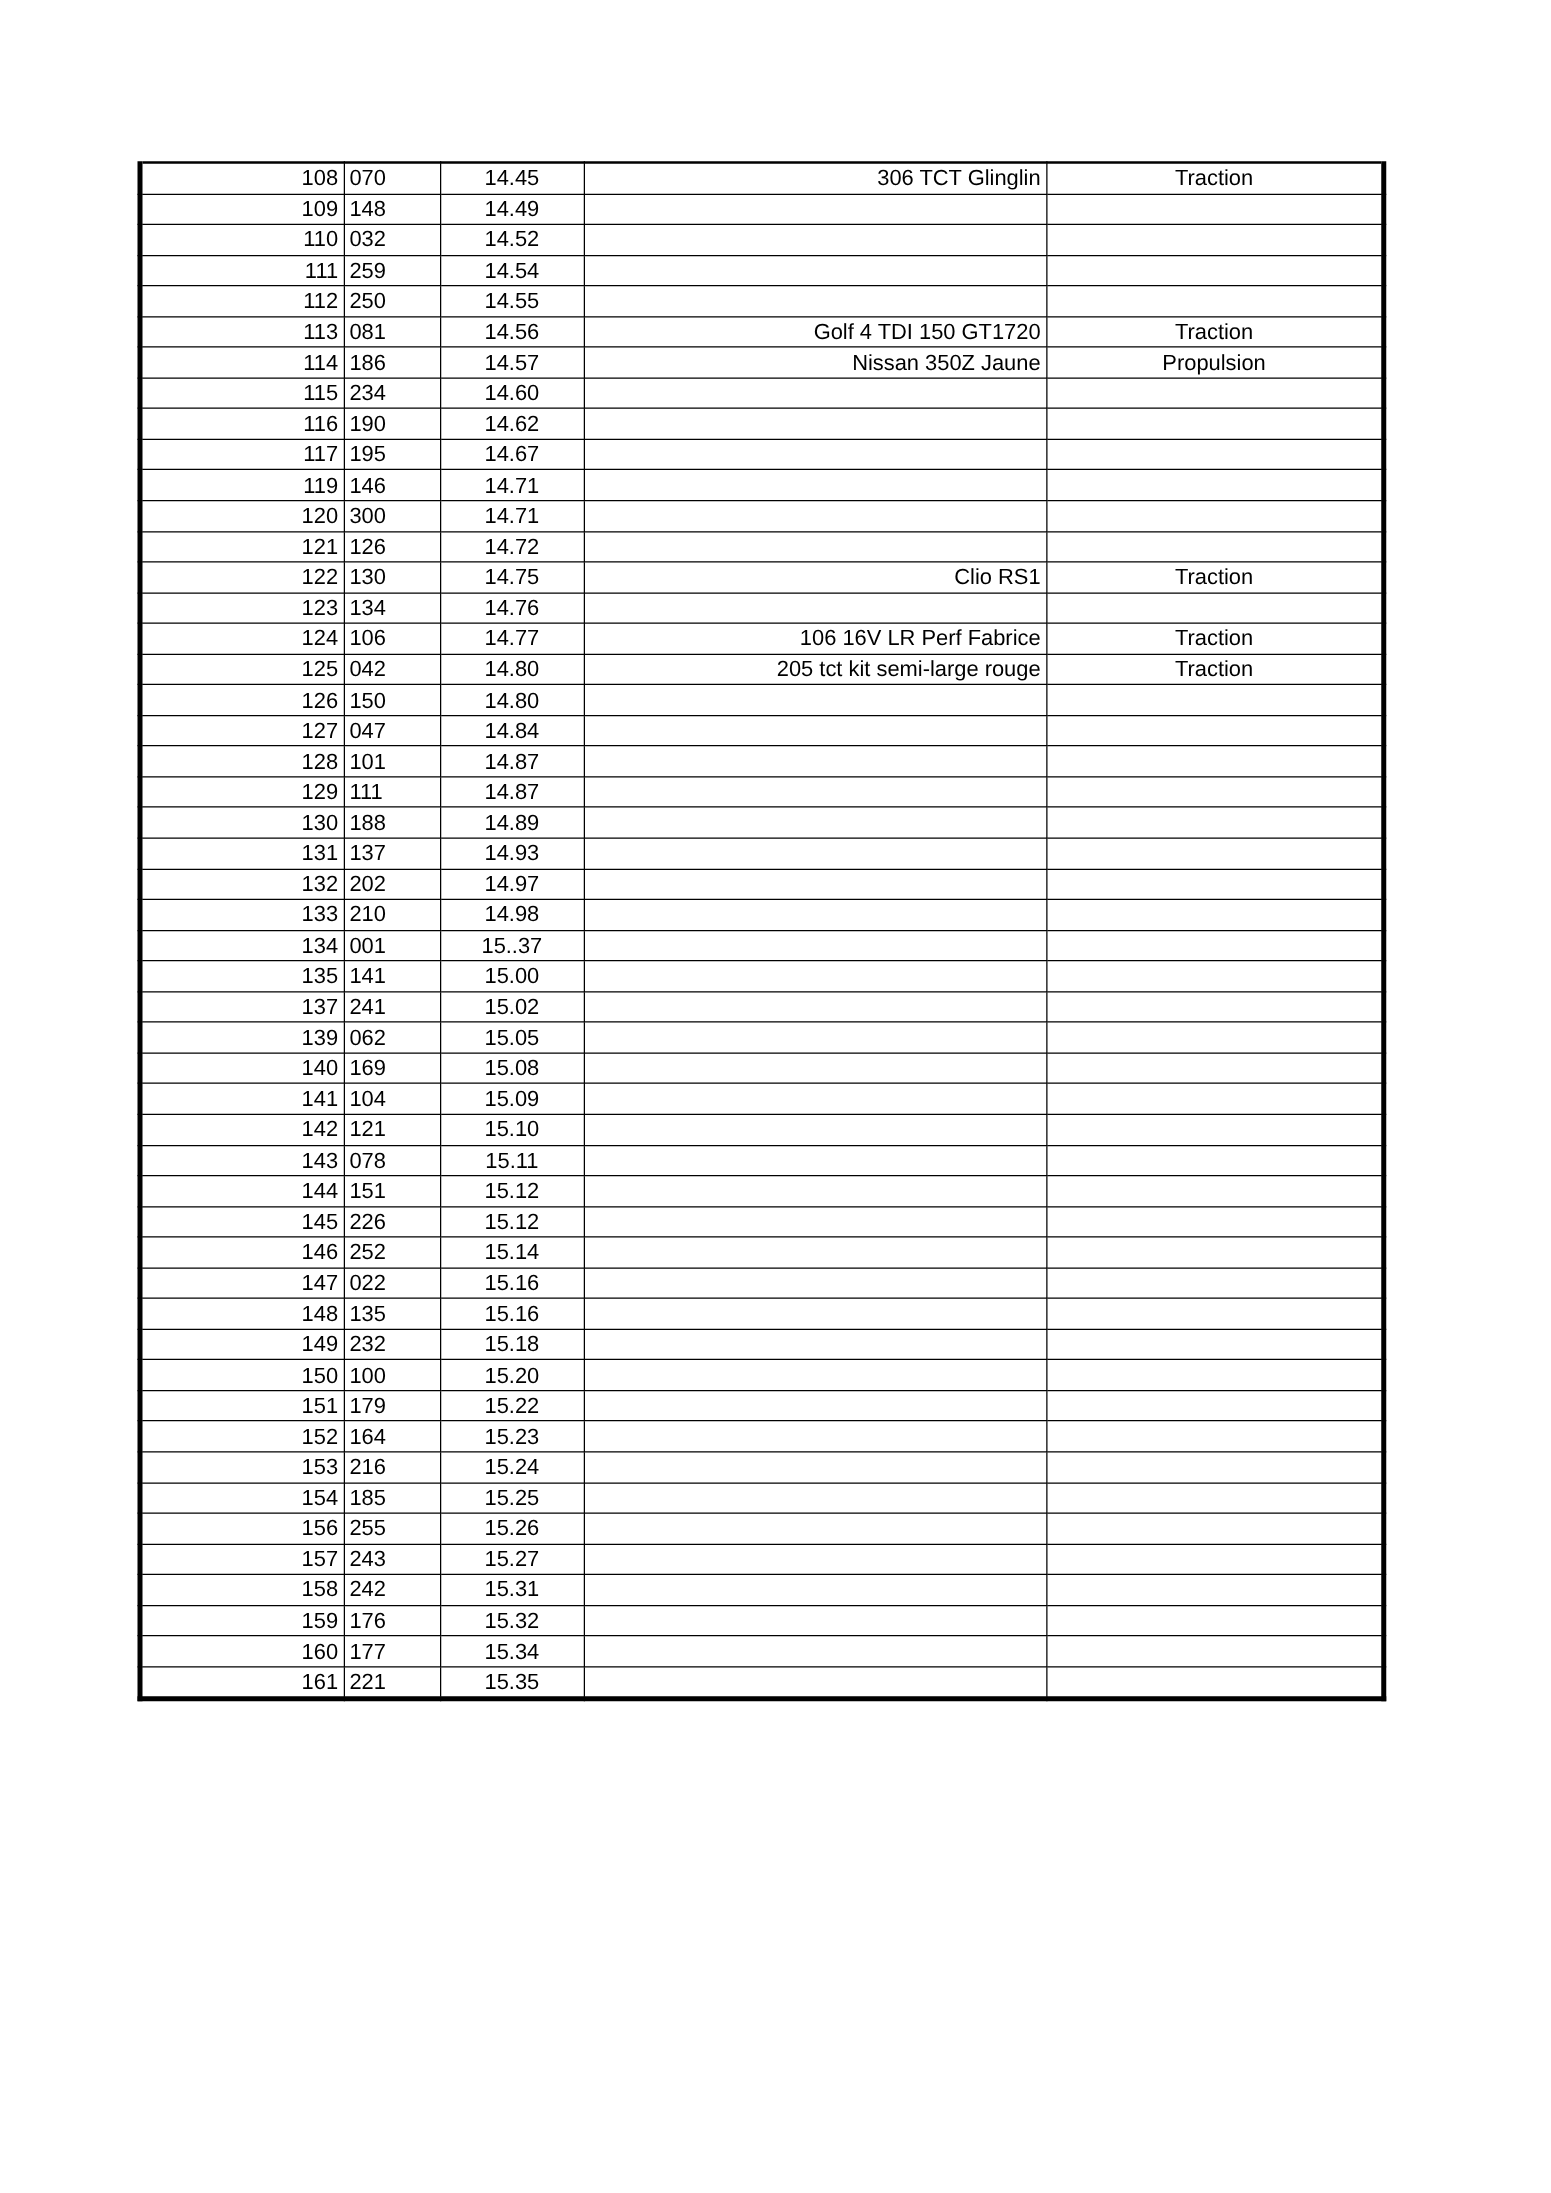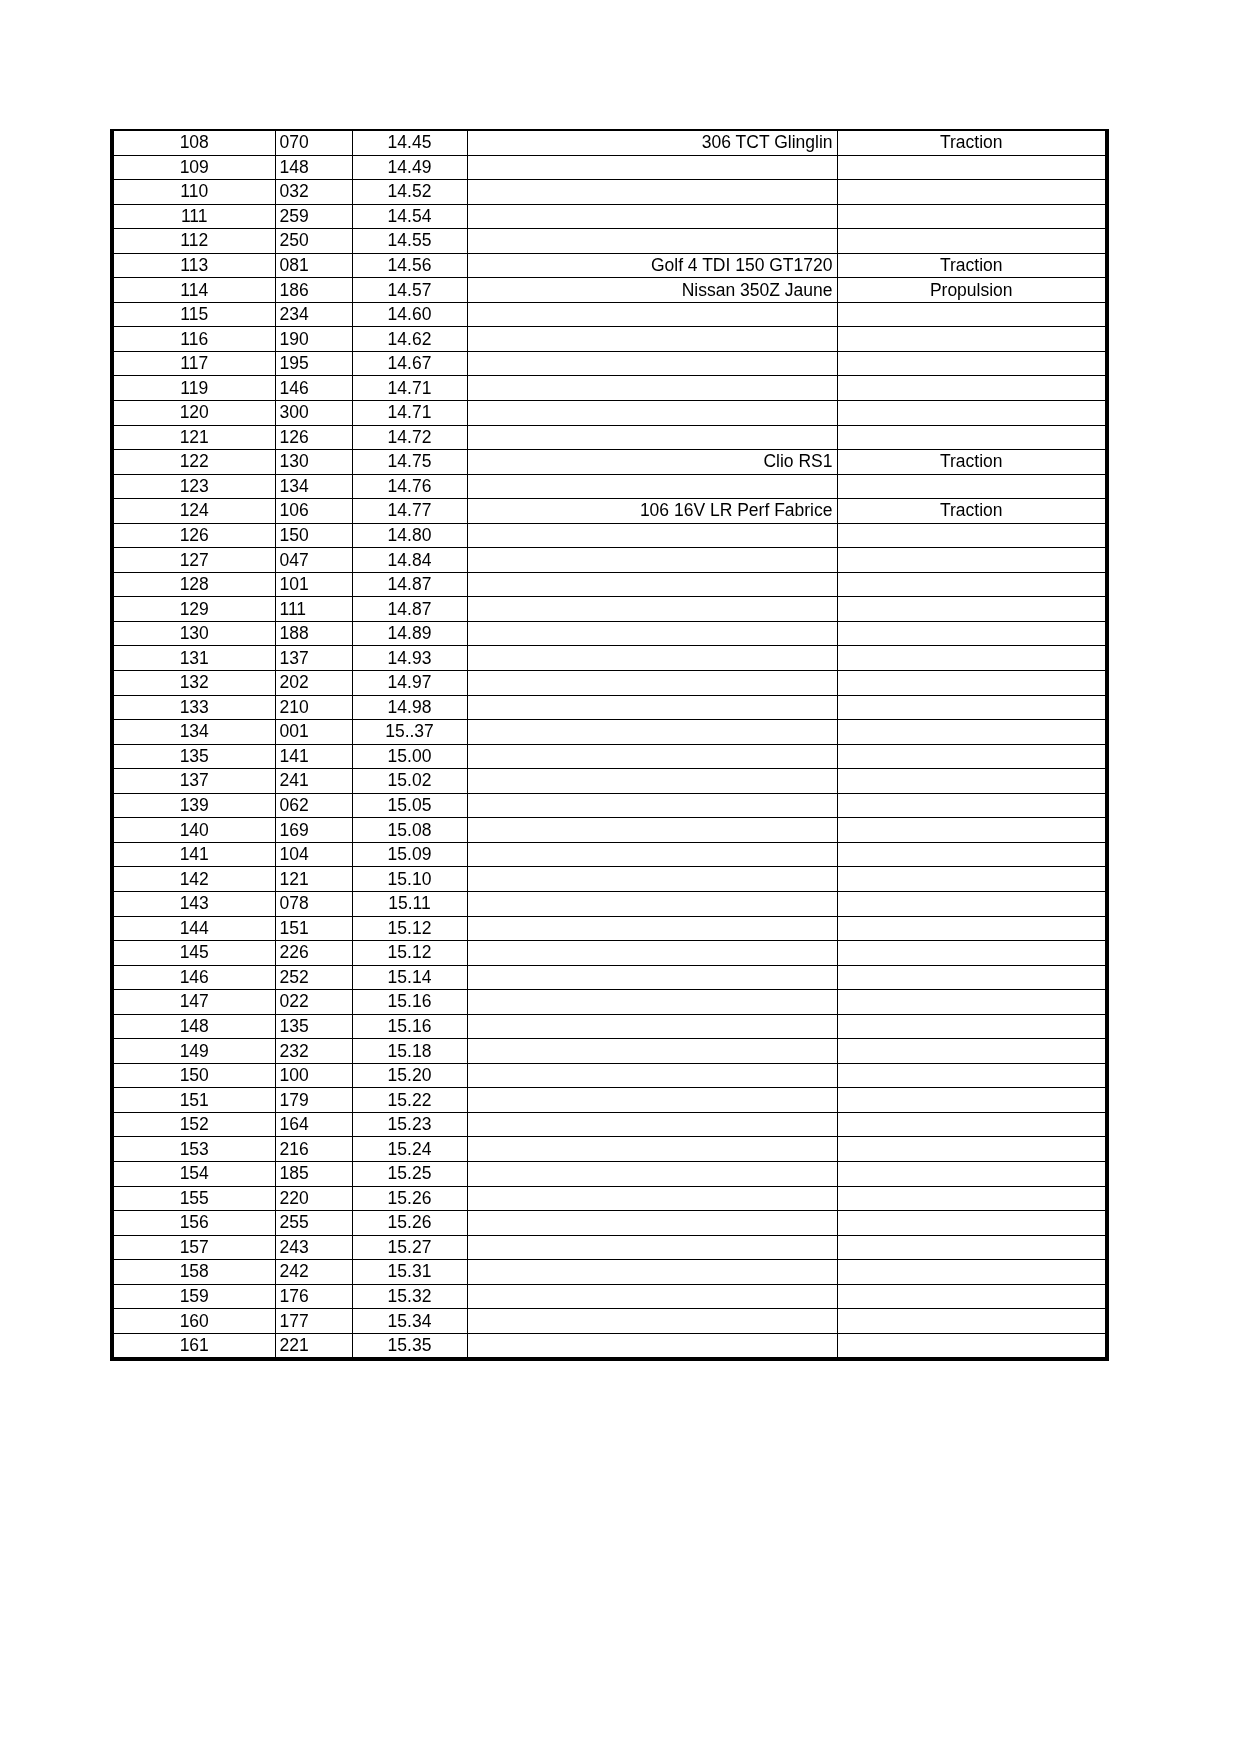--- a/index.html
+++ b/index.html
@@ -53,21 +53,21 @@
     border: 1px solid #000;
     height: 23.55px;
     padding: 0 4px;
     font-size: 17.5px;
     line-height: 23px;
     vertical-align: middle;
     white-space: nowrap;
     overflow: hidden;
   }
 
-  td.pos   { text-align: center; }
+  td.pos   { text-align: right; }
   td.num   { text-align: left; }
   td.time  { text-align: center; padding-left: 5px; }
   td.desc  { text-align: right; }
   td.drive { text-align: center; margin-left: 27px; }
 </style>
 </head>
 <body>
 
 <div class="page">
   <div class="table-wrap">
@@ -186,20 +186,27 @@
             <td class="drive"></td>
           </tr>
           <tr>
             <td class="pos">124</td>
             <td class="num">106</td>
             <td class="time">14.77</td>
             <td class="desc">106 16V LR Perf Fabrice</td>
             <td class="drive">Traction</td>
           </tr>
           <tr>
+            <td class="pos">125</td>
+            <td class="num">042</td>
+            <td class="time">14.80</td>
+            <td class="desc">205 tct kit semi-large rouge</td>
+            <td class="drive">Traction</td>
+          </tr>
+          <tr>
             <td class="pos">126</td>
             <td class="num">150</td>
             <td class="time">14.80</td>
             <td class="desc"></td>
             <td class="drive"></td>
           </tr>
           <tr>
             <td class="pos">127</td>
             <td class="num">047</td>
             <td class="time">14.84</td>
@@ -371,27 +378,20 @@
             <td class="pos">153</td>
             <td class="num">216</td>
             <td class="time">15.24</td>
             <td class="desc"></td>
             <td class="drive"></td>
           </tr>
           <tr>
             <td class="pos">154</td>
             <td class="num">185</td>
             <td class="time">15.25</td>
-            <td class="desc"></td>
-            <td class="drive"></td>
-          </tr>
-          <tr>
-            <td class="pos">155</td>
-            <td class="num">220</td>
-            <td class="time">15.26</td>
             <td class="desc"></td>
             <td class="drive"></td>
           </tr>
           <tr>
             <td class="pos">156</td>
             <td class="num">255</td>
             <td class="time">15.26</td>
             <td class="desc"></td>
             <td class="drive"></td>
           </tr>

